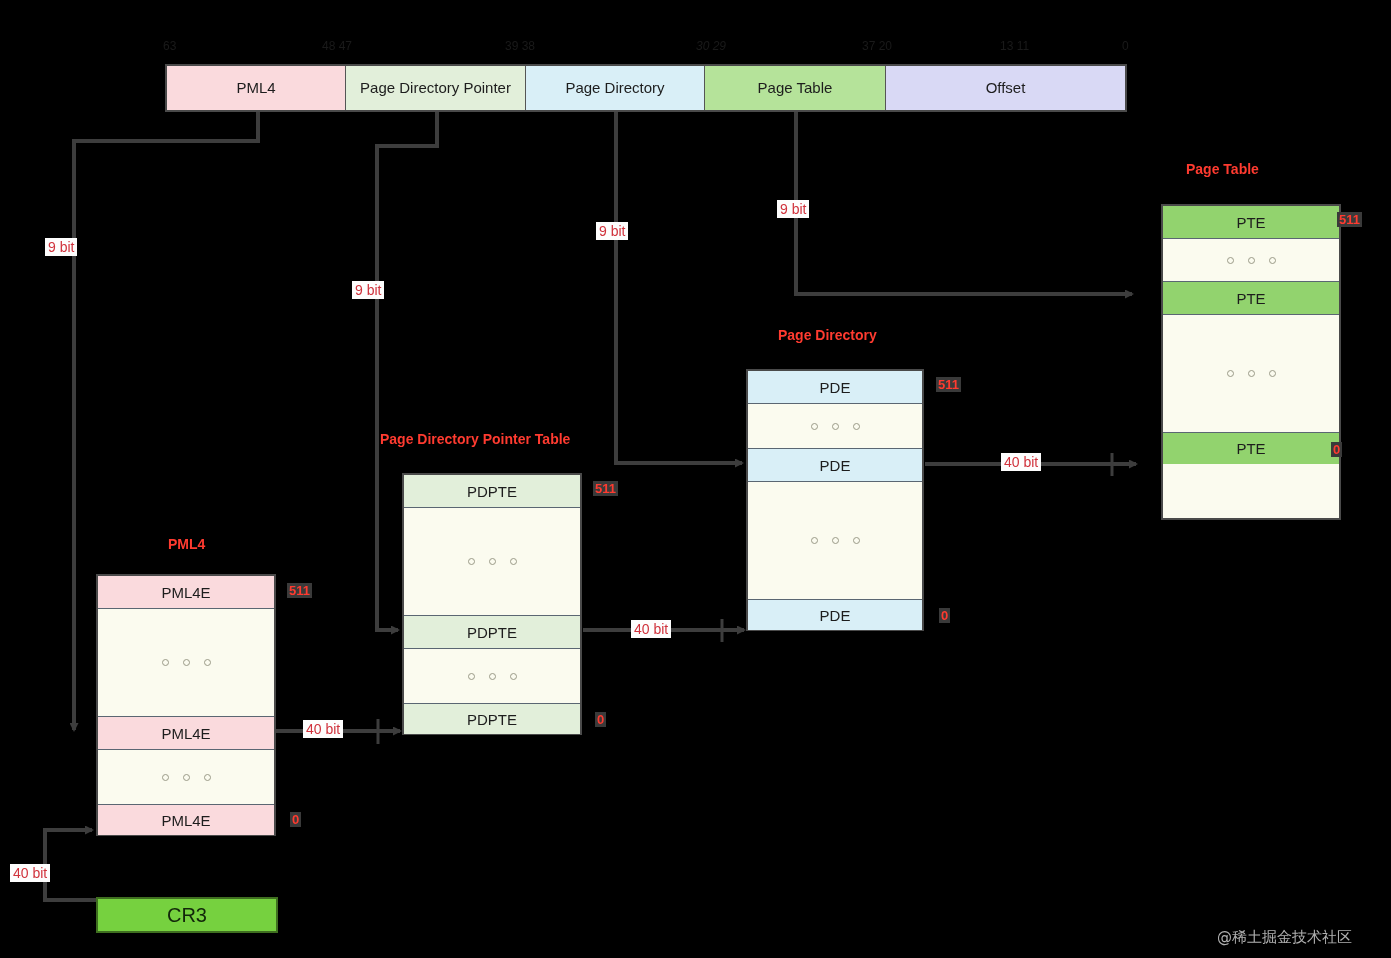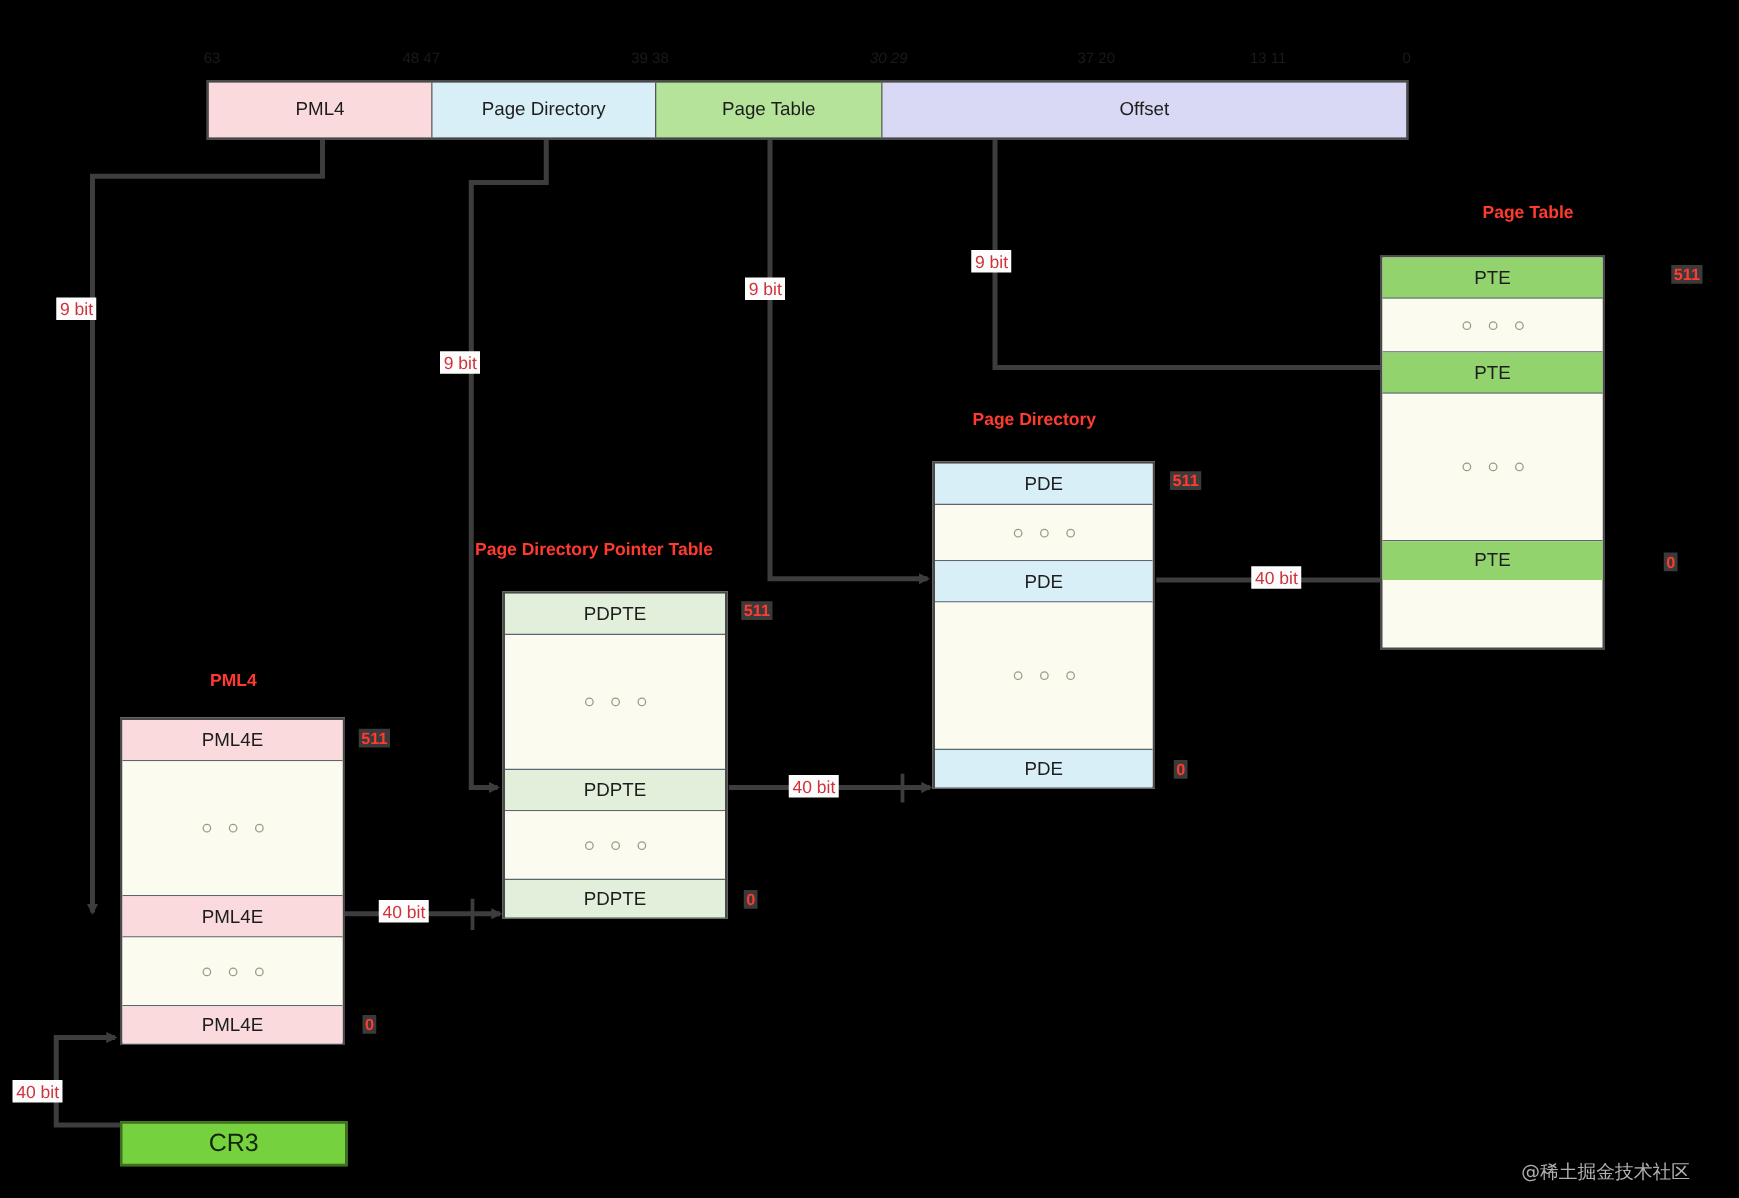--- a/index.html
+++ b/index.html
@@ -87,37 +87,38 @@
   <div class="bitlabel" style="left:163px;top:39px;">63</div>
   <div class="bitlabel" style="left:322px;top:39px;">48 47</div>
   <div class="bitlabel" style="left:505px;top:39px;">39 38</div>
   <div class="bitlabel" style="left:696px;top:39px;font-style:italic;">30 29</div>
   <div class="bitlabel" style="left:862px;top:39px;">37 20</div>
   <div class="bitlabel" style="left:1000px;top:39px;">13 11</div>
   <div class="bitlabel" style="left:1122px;top:39px;">0</div>
 
   <div class="va-bar" style="left:165px;top:64px;width:962px;height:48px;">
     <div class="va-seg" style="flex:0 0 179px;background:#fadadd;">PML4</div>
+    <div class="va-seg" style="flex:0 0 180px;background:#e2efda;">Page Directory Pointer</div>
     <div class="va-seg" style="flex:0 0 179px;background:#d9eff7;">Page Directory</div>
     <div class="va-seg" style="flex:0 0 181px;background:#b5e39a;">Page Table</div>
     <div class="va-seg" style="flex:1 1 auto;background:#d9d9f5;">Offset</div>
   </div>
 
   <div class="wlabel" style="left:45px;top:238px;">9 bit</div>
   <div class="wlabel" style="left:352px;top:281px;">9 bit</div>
   <div class="wlabel" style="left:596px;top:222px;">9 bit</div>
   <div class="wlabel" style="left:777px;top:200px;">9 bit</div>
 
   <div class="wlabel" style="left:10px;top:864px;">40 bit</div>
   <div class="wlabel" style="left:303px;top:720px;">40 bit</div>
   <div class="wlabel" style="left:631px;top:620px;">40 bit</div>
   <div class="wlabel" style="left:1001px;top:453px;">40 bit</div>
 
   <div class="caption" style="left:1186px;top:161px;">Page Table</div>
-  <div class="table-box" style="left:1104px;top:204px;width:180px;height:316px;">
+  <div class="table-box" style="left:1161px;top:204px;width:180px;height:316px;">
     <div class="row entry-pte" style="height:33px;">PTE</div>
     <div class="row gap" style="height:43px;">
       <span class="gapdots">
           <i></i>
           <i></i>
           <i></i>
         </span>
     </div>
     <div class="row entry-pte" style="height:33px;">PTE</div>
     <div class="row gap" style="height:118px;">

